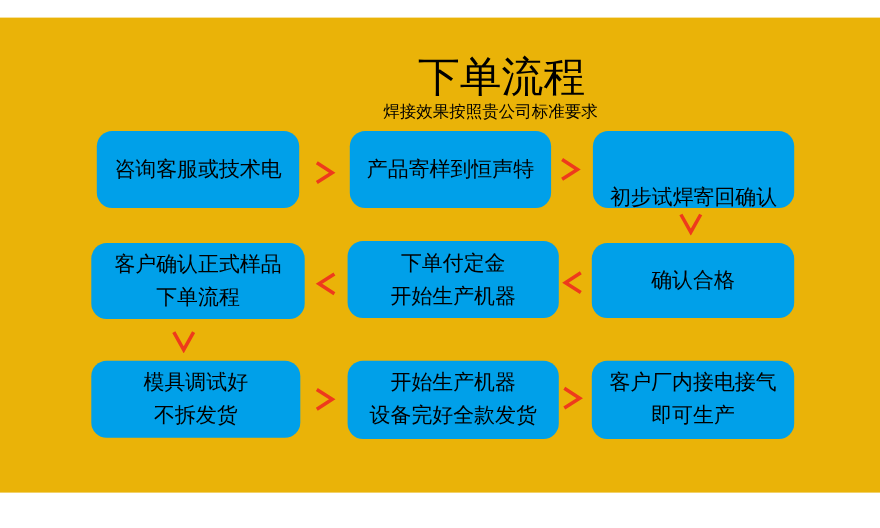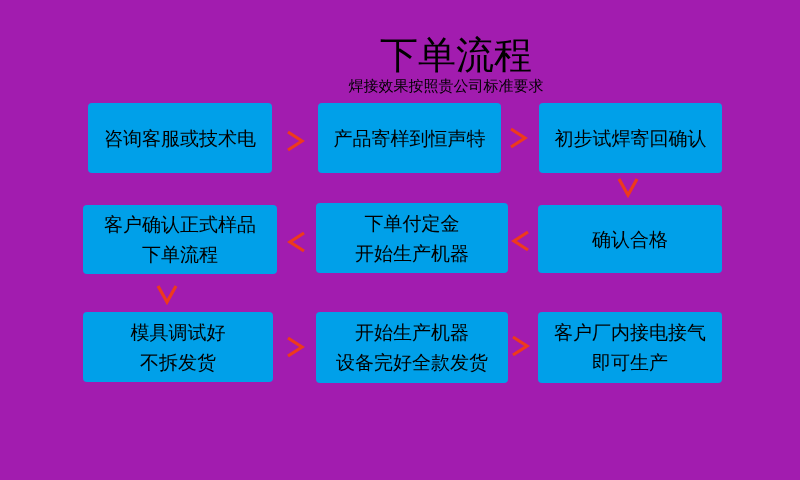--- a/index.html
+++ b/index.html
@@ -1,23 +1,24 @@
 <!DOCTYPE html>
 <html style="--box-blue: #00a0e9; --arrow-red: #ee3a1c; --text: #000000;"><head>
 <meta charset="utf-8">
 <style>
   html, body { margin: 0; padding: 0; background: #ffffff; }
   .canvas {
     position: relative;
     width: 800px;
-    height: 480px;
-    background: #a21caf;
+    height: 432px;
+    background: #eab308;
     overflow: hidden;
     font-family: "Liberation Sans", sans-serif;
     color: #000;
+    margin-top: 16px;
   }
   .title {
     position: absolute;
     top: 36px;
     left: 456px;
     transform: translateX(-50%);
     font-size: 38px;
     line-height: 1;
     white-space: nowrap;
     color: #000;
@@ -28,36 +29,36 @@
     left: 446px;
     transform: translateX(-50%);
     font-size: 15px;
     line-height: 1;
     white-space: nowrap;
     color: #000;
   }
   .box {
     position: absolute;
     background: var(--box-blue, #00a0e9);
-    border-radius: 4px;
+    border-radius: 14px;
     display: flex;
     flex-direction: column;
     align-items: center;
     justify-content: center;
     gap: 11px;
     font-size: 19px;
     line-height: 1;
     text-align: center;
     color: #000;
   }
   .box span { white-space: nowrap; }
 
   .b1 { left: 88px;  top: 103px; width: 184px; height: 70px; }
   .b2 { left: 318px; top: 103px; width: 183px; height: 70px; text-align: center; }
-  .b3 { left: 539px; top: 103px; width: 183px; height: 70px; }
+  .b3 { left: 539px; top: 103px; width: 183px; height: 70px; justify-content: flex-end; }
   .b4 { left: 83px;  top: 205px; width: 194px; height: 69px; }
   .b5 { left: 316px; top: 203px; width: 192px; height: 70px; }
   .b6 { left: 538px; top: 205px; width: 184px; height: 68px; }
   .b7 { left: 83px;  top: 312px; width: 190px; height: 70px; align-items: center; }
   .b8 { left: 316px; top: 312px; width: 192px; height: 71px; }
   .b9 { left: 538px; top: 312px; width: 184px; height: 71px; }
 
   .arrow { position: absolute; color: var(--arrow-red, #ee3a1c); }
   .arrow polyline {
     fill: none;

